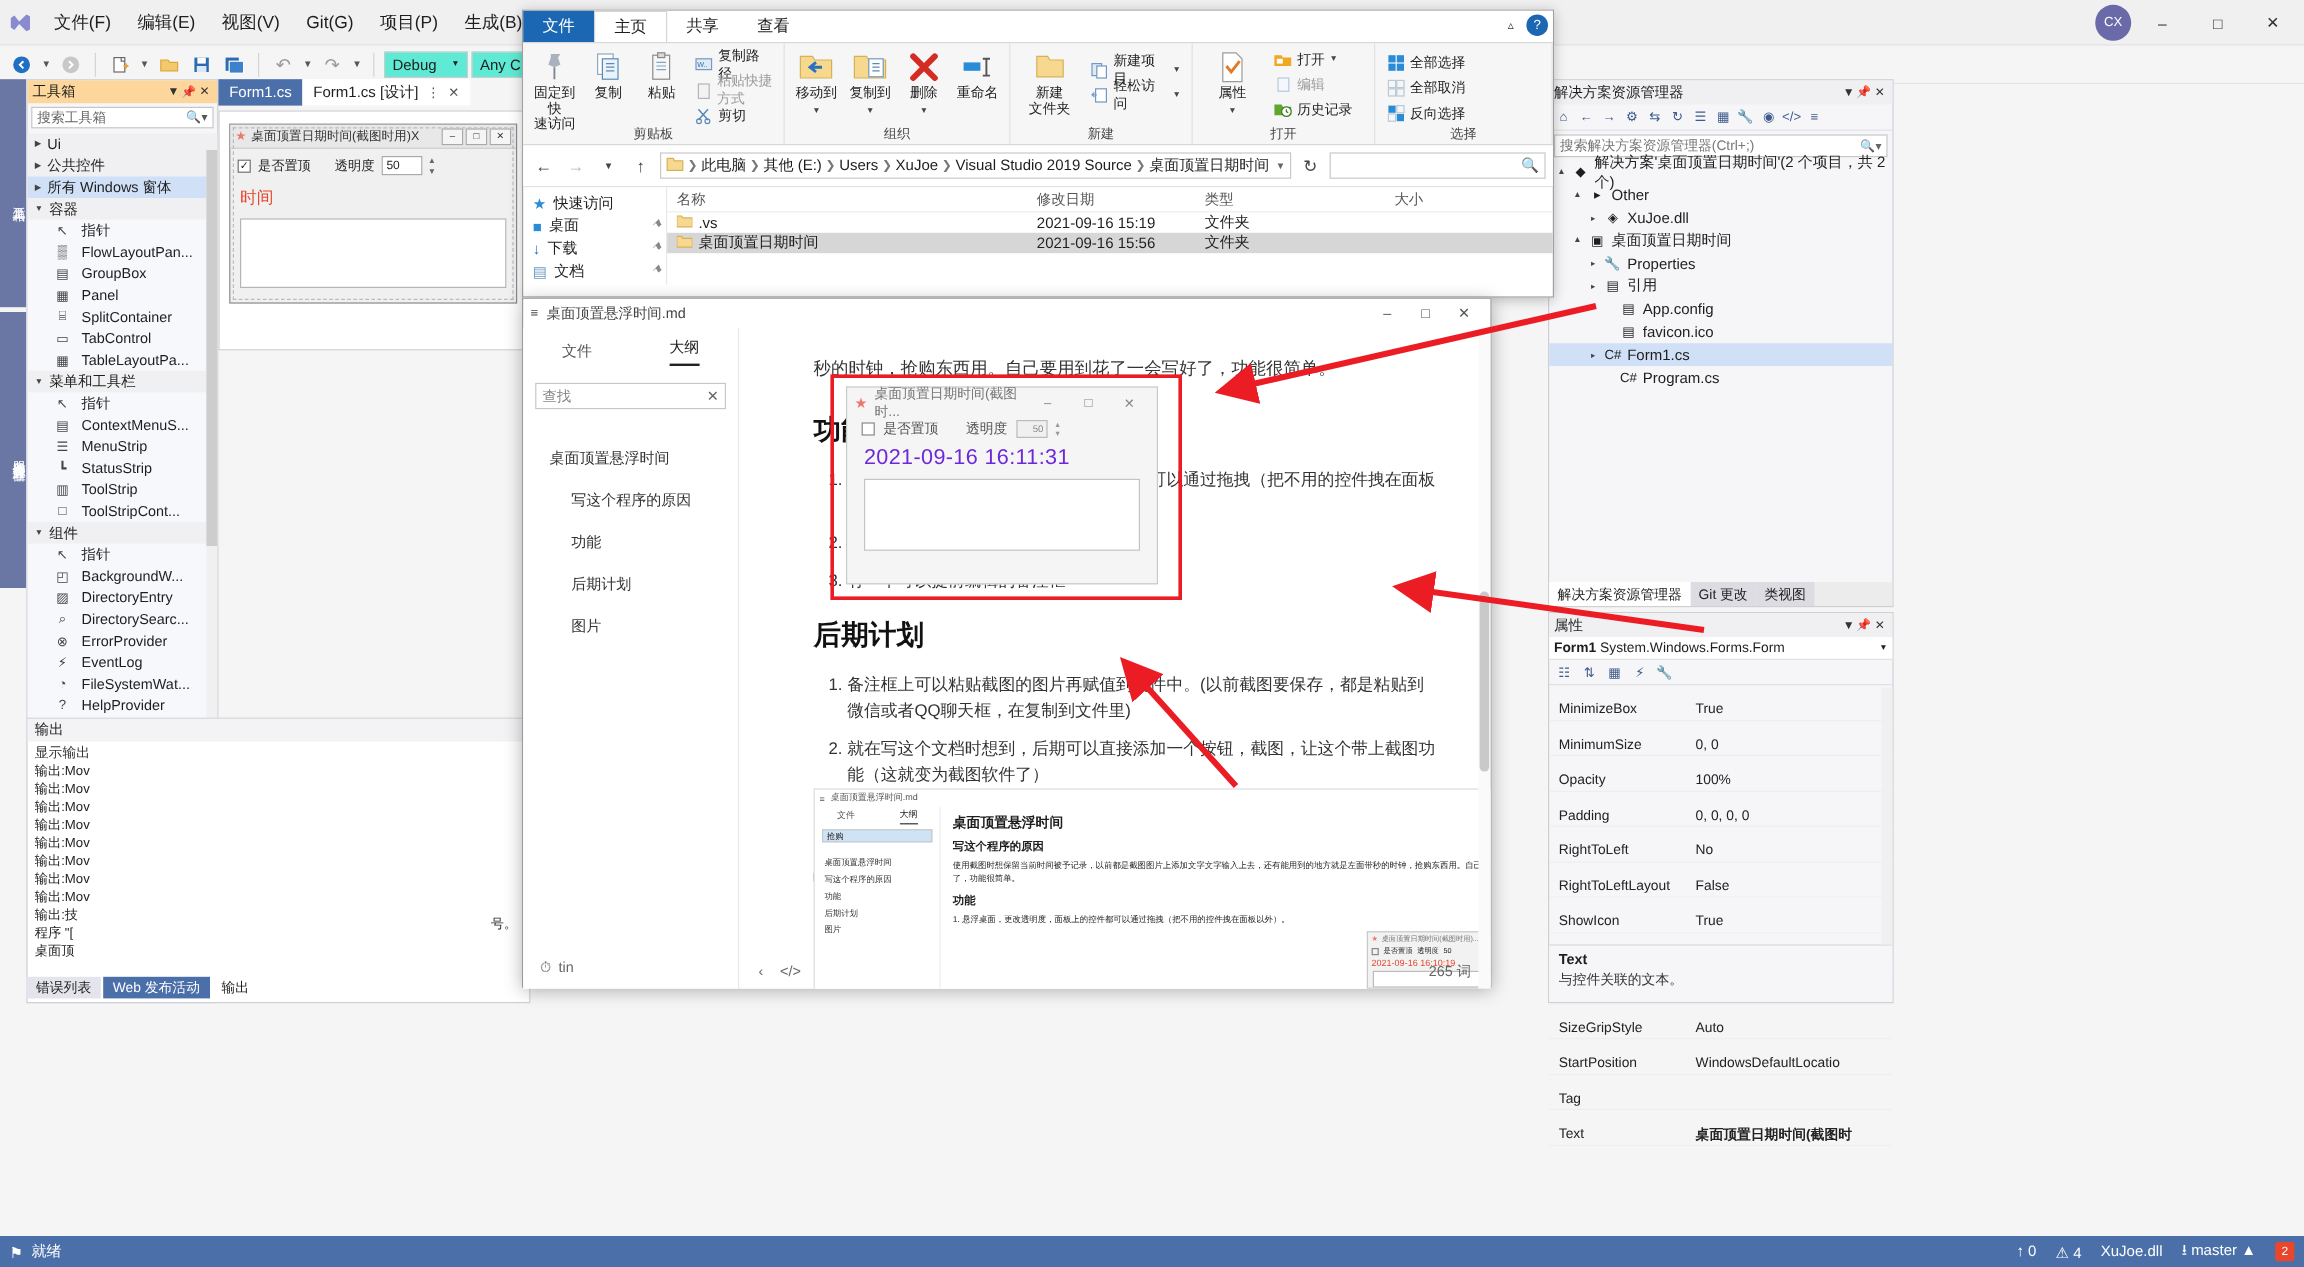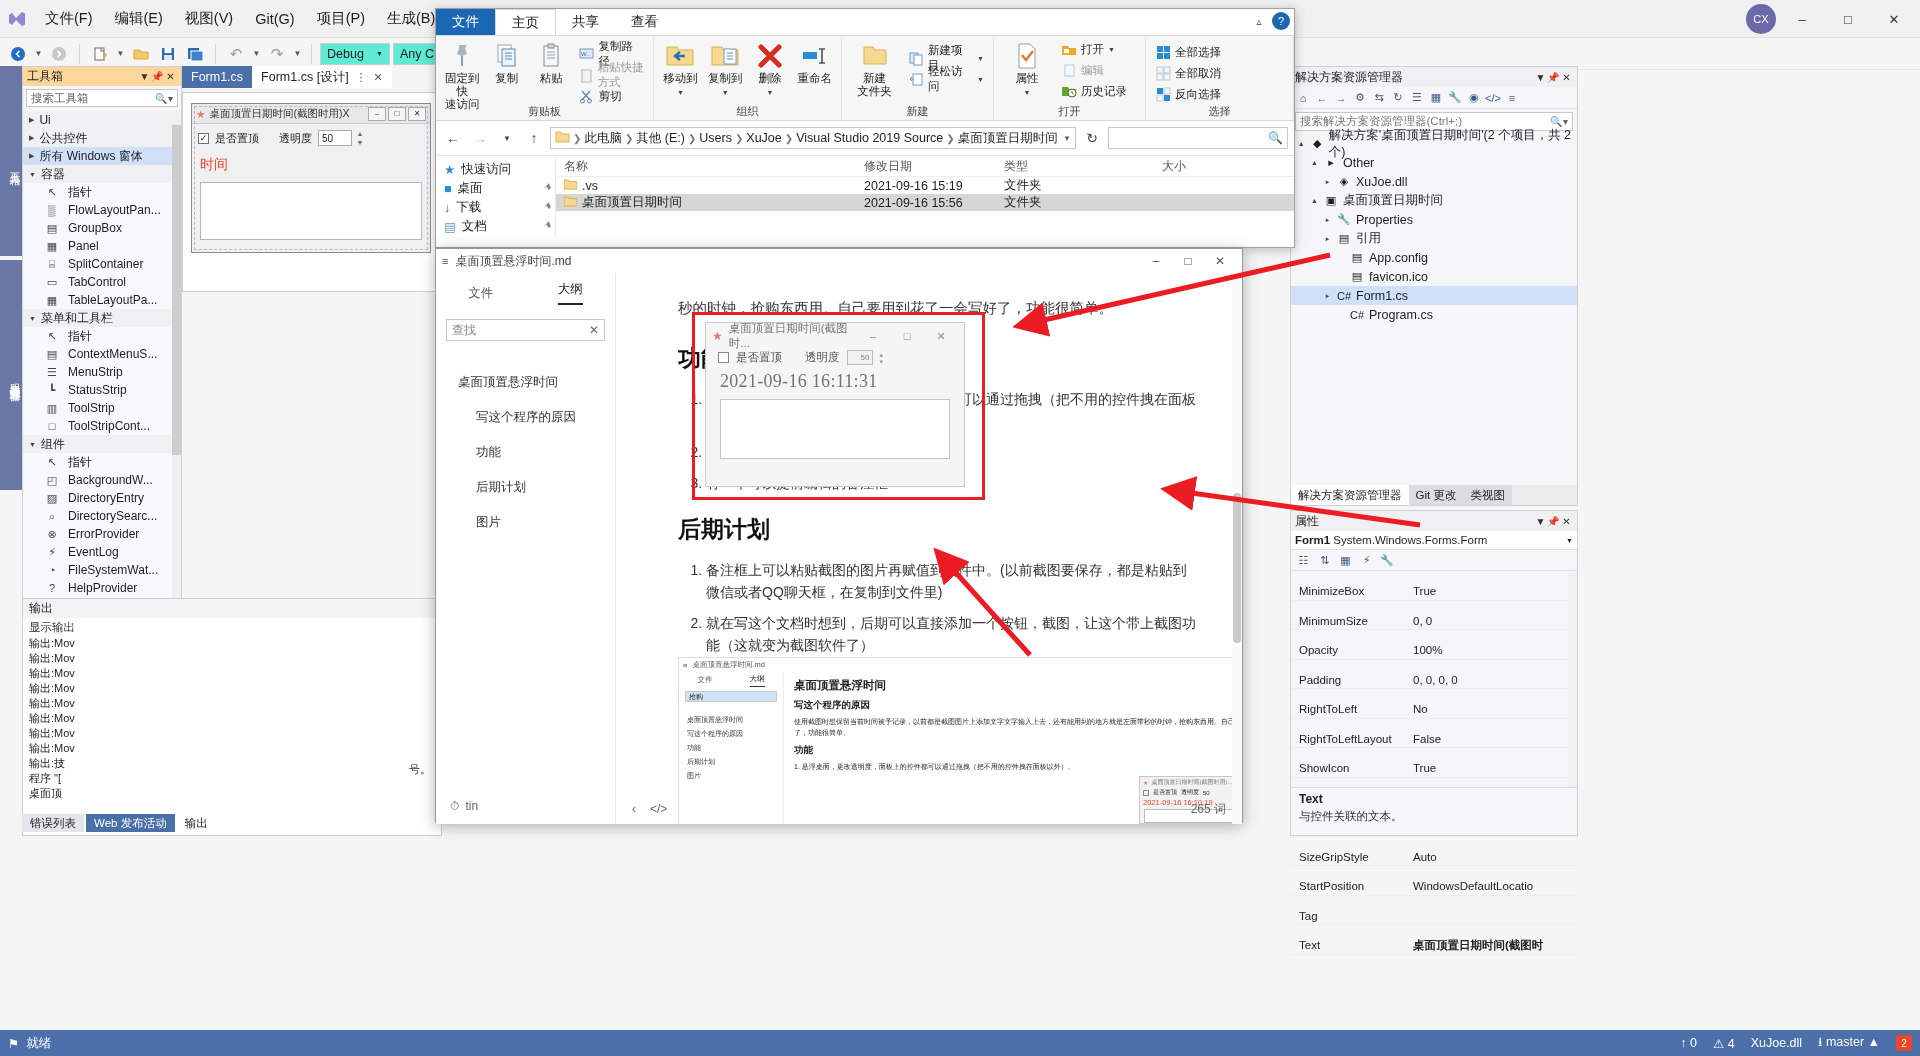--- a/index.html
+++ b/index.html
@@ -225,21 +225,21 @@
   
   #clockapp { position:absolute; left:705px; top:322px; width:260px; height:165px; background:#f5f5f5;
      border:1px solid #cacaca; }
   .ca-title { height:26px; display:flex;align-items:center;gap:6px;padding:0 6px; font-size:11.5px; color:#777;}
   .ca-star { color:#e8796b; font-size:12px;}
   .ca-btns { margin-left:auto; display:flex;}
   .ca-btns span{width:34px;height:26px;display:flex;align-items:center;justify-content:center;font-size:11px;color:#888;}
   .ca-row { display:flex;align-items:center;gap:7px;padding:1px 12px;font-size:11.5px;color:#555;}
   .ca-chk{width:11px;height:11px;border:1px solid #888;background:#fff;}
   .ca-spin{width:26px;height:15px;border:1px solid #bbb;background:#f0f0f0;display:flex;font-size:8px;align-items:center;justify-content:flex-end;padding-right:2px;color:#888;}
-  .ca-time { color:#737373; font-size:18px; padding:5px 14px; letter-spacing:0.3px;font-family:Liberation Serif, serif;}
+  .ca-time { color:#6d28d9; font-size:18px; padding:5px 14px; letter-spacing:0.3px;}
   .ca-note { margin:2px 14px; height:60px; border:1px solid #c4c4c4; background:#fff;}
   #redbox { position:absolute; left:692px; top:312px; width:293px; height:188px; border:3px solid #ec1c24; pointer-events:none;}
 
   
   .arrow-svg { position:absolute; left:0; top:0; width:1920px; height:1056px; pointer-events:none; }
 </style>
 </head>
 <body>
 
 <div id="vs-shell">

